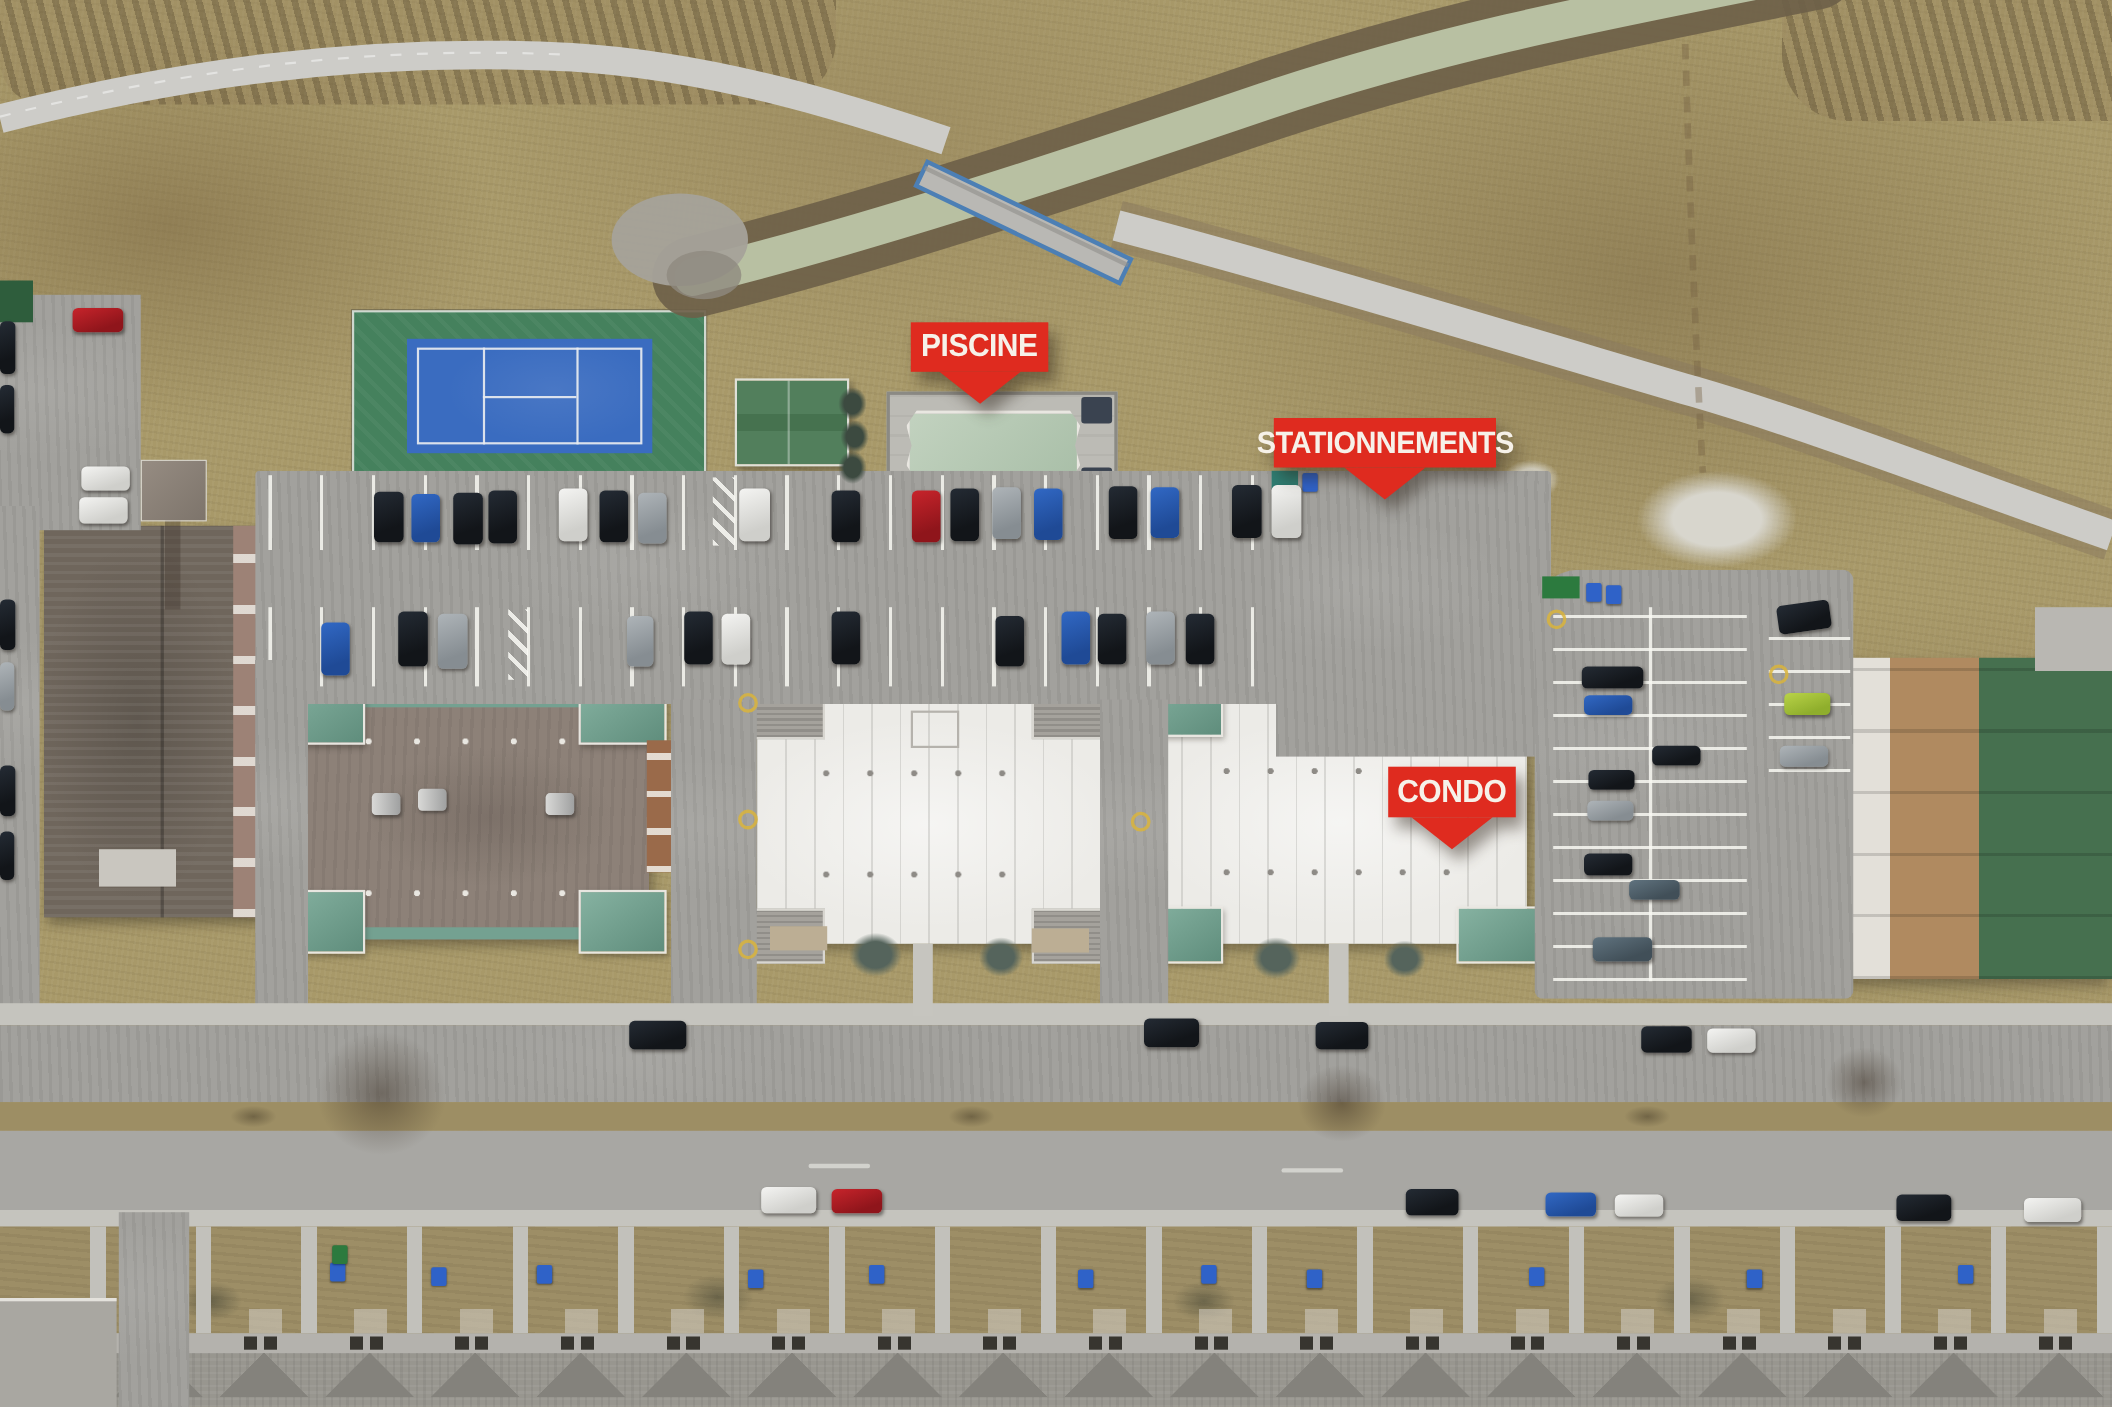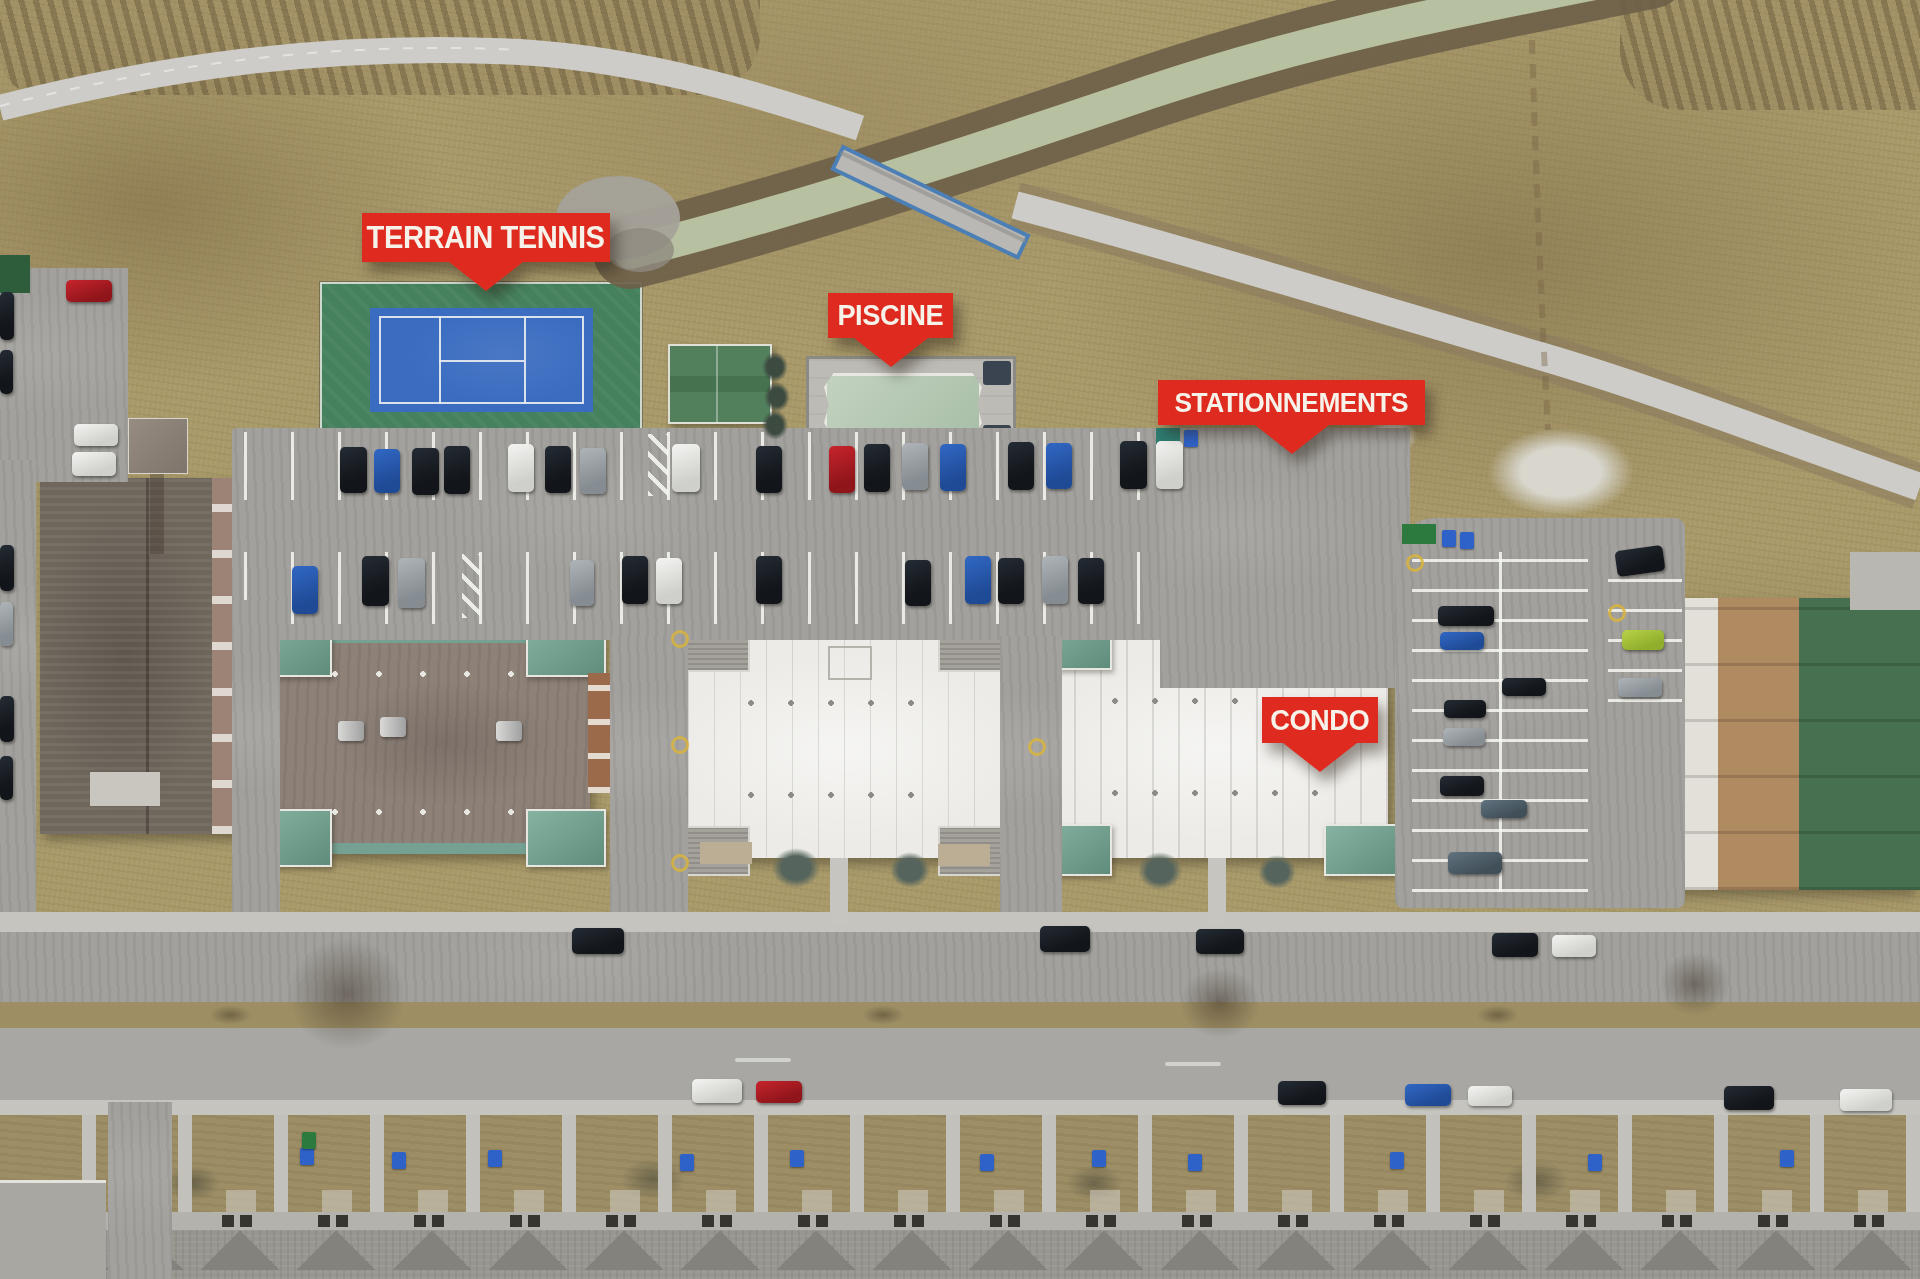--- a/index.html
+++ b/index.html
@@ -99,21 +99,21 @@
     background-image:repeating-linear-gradient(90deg, rgba(0,0,0,.05) 0 2px, transparent 2px 7px),repeating-linear-gradient(0deg, rgba(255,255,255,.05) 0 2px, transparent 2px 6px);}
   
   .callout{display:flex;align-items:center;justify-content:center;background:#df2b1f;color:#f6f1e9;
     font-weight:bold;letter-spacing:-.5px;z-index:30;filter:drop-shadow(7px 10px 7px rgba(40,28,18,.45));}
   .callout span{transform:scaleX(.94);white-space:nowrap;}
   .tip{position:absolute;left:50%;top:100%;transform:translateX(-50%);width:0;height:0;
     border-left:37px solid transparent;border-right:37px solid transparent;border-top:29px solid #df2b1f;}
   #lab-tennis{left:362px;top:213px;width:248px;height:49px;font-size:31px;}
   #lab-piste{left:1020px;top:145px;width:227px;height:47px;font-size:29px;}
   #lab-piscine{left:828px;top:293px;width:125px;height:45px;font-size:29px;}
-  #lab-stat{left:1158px;top:380px;width:267px;height:45px;font-size:28px;}
+  #lab-stat{left:1158px;top:380px;width:202px;height:45px;font-size:28px;}
   #lab-condo{left:1262px;top:697px;width:116px;height:46px;font-size:29px;}
   .tree{background:radial-gradient(closest-side, rgba(62,50,38,.5), rgba(62,50,38,0));border-radius:50%;}
 </style>
 </head>
 <body>
 
 <div id="scene">
 
   <div id="terrain" class="abs"></div>
   <div class="abs scrub" style="left:0;top:0;width:760px;height:95px;border-radius:0 0 60px 40px;"></div>
@@ -339,24 +339,20 @@
   <div class="abs car cr" style="left:66px;top:280px;width:46px;height:22px;z-index:6;"></div>
   <div class="abs car cw" style="left:74px;top:424px;width:44px;height:22px;z-index:6;"></div>
   <div class="abs car cw" style="left:72px;top:452px;width:44px;height:24px;z-index:6;"></div>
   <div class="abs car ck" style="left:0;top:292px;width:14px;height:48px;z-index:6;"></div>
   <div class="abs car ck" style="left:0;top:350px;width:13px;height:44px;z-index:6;"></div>
   <div class="abs car ck" style="left:0;top:545px;width:14px;height:46px;z-index:6;"></div>
   <div class="abs car cs" style="left:0;top:602px;width:13px;height:44px;z-index:6;"></div>
   <div class="abs car ck" style="left:0;top:696px;width:14px;height:46px;z-index:6;"></div>
   <div class="abs car ck" style="left:0;top:756px;width:13px;height:44px;z-index:6;"></div>
 
-  <div class="abs callout" id="lab-tennis">
-    <span>TERRAIN TENNIS</span>
-    <i class="tip"></i>
-  </div>
   <div class="abs callout" id="lab-piscine">
     <span>PISCINE</span>
     <i class="tip"></i>
   </div>
   <div class="abs callout" id="lab-stat">
     <span>STATIONNEMENTS</span>
     <i class="tip"></i>
   </div>
   <div class="abs callout" id="lab-condo">
     <span>CONDO</span>

